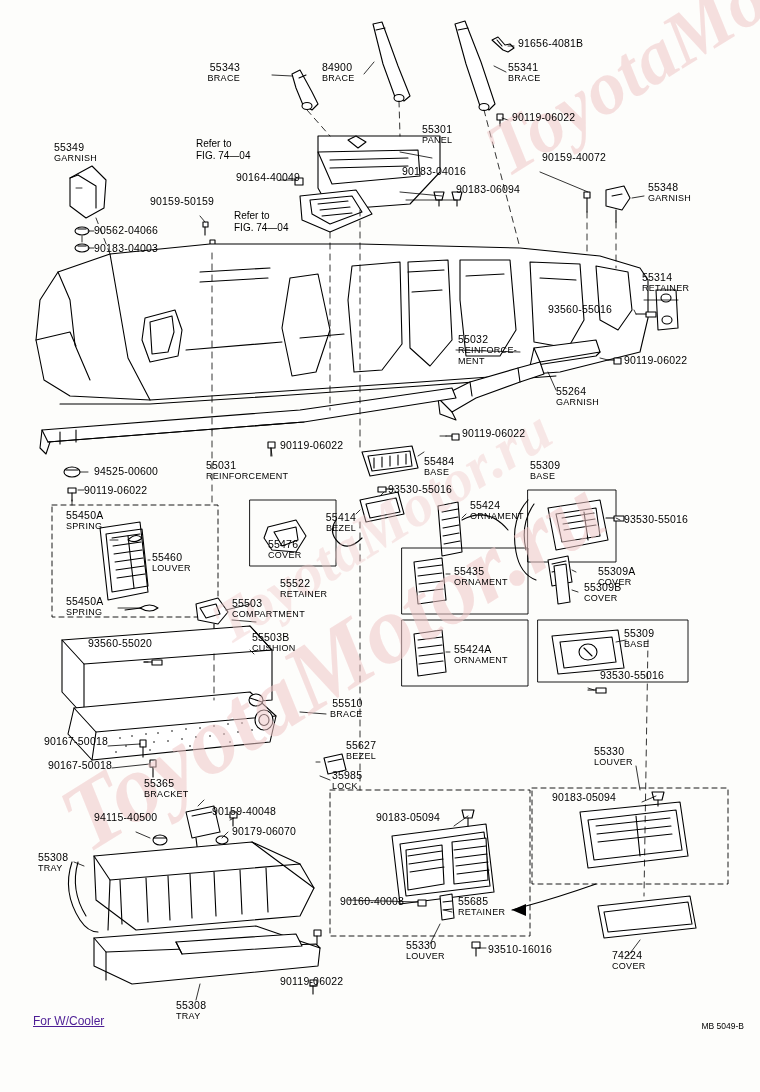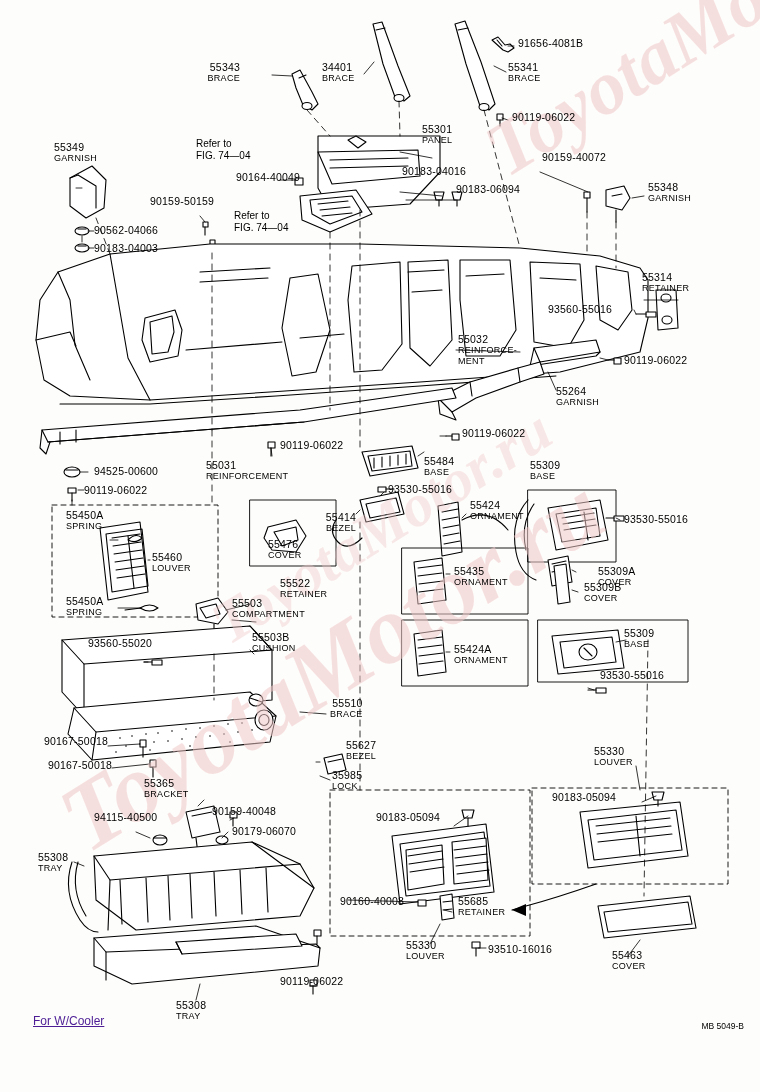--- a/index.html
+++ b/index.html
@@ -541,21 +541,21 @@
         <path d="M330 232 L330 410"></path>
       </g>
     </g>
   </svg>
 
   <div class="lbl rt" style="left:172px; top:62px; width:68px;">
     <span class="num">55343</span>
     <span class="sub">BRACE</span>
   </div>
   <div class="lbl" style="left:322px; top:62px;">
-    <span class="num">34401</span>
+    <span class="num">84900</span>
     <span class="sub">BRACE</span>
   </div>
   <div class="lbl" style="left:508px; top:62px;">
     <span class="num">55341</span>
     <span class="sub">BRACE</span>
   </div>
   <div class="lbl" style="left:518px; top:38px;">
     <span class="num">91656-4081B</span>
   </div>
   <div class="lbl" style="left:512px; top:112px;">
@@ -765,21 +765,21 @@
     <span class="num">90160-40008</span>
   </div>
   <div class="lbl" style="left:458px; top:896px;">
     <span class="num">55685</span>
     <span class="sub">RETAINER</span>
   </div>
   <div class="lbl" style="left:488px; top:944px;">
     <span class="num">93510-16016</span>
   </div>
   <div class="lbl" style="left:612px; top:950px;">
-    <span class="num">55463</span>
+    <span class="num">74224</span>
     <span class="sub">COVER</span>
   </div>
 
   <div class="note" style="left:196px; top:138px;">
     <span>Refer to</span><br>
     <span>FIG. 74—04</span>
   </div>
   <div class="note" style="left:234px; top:210px;">
     <span>Refer to</span><br>
     <span>FIG. 74—04</span>

